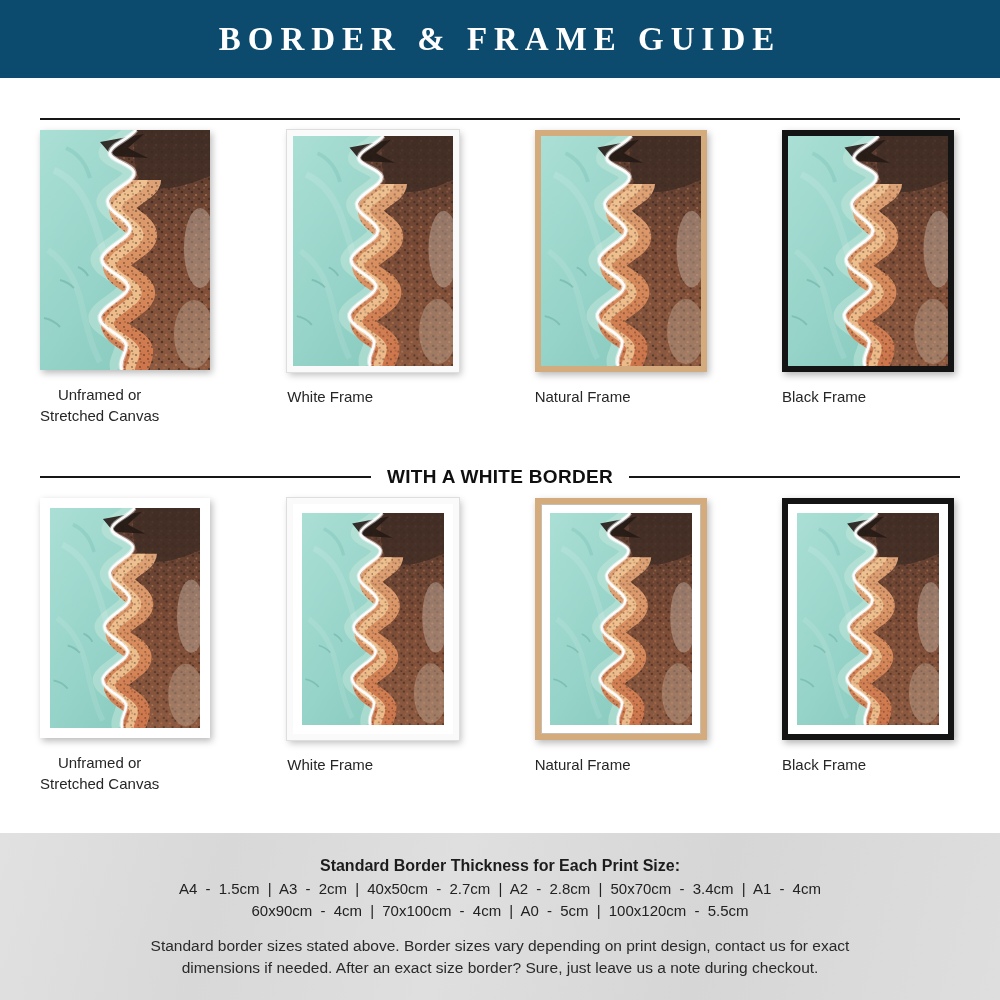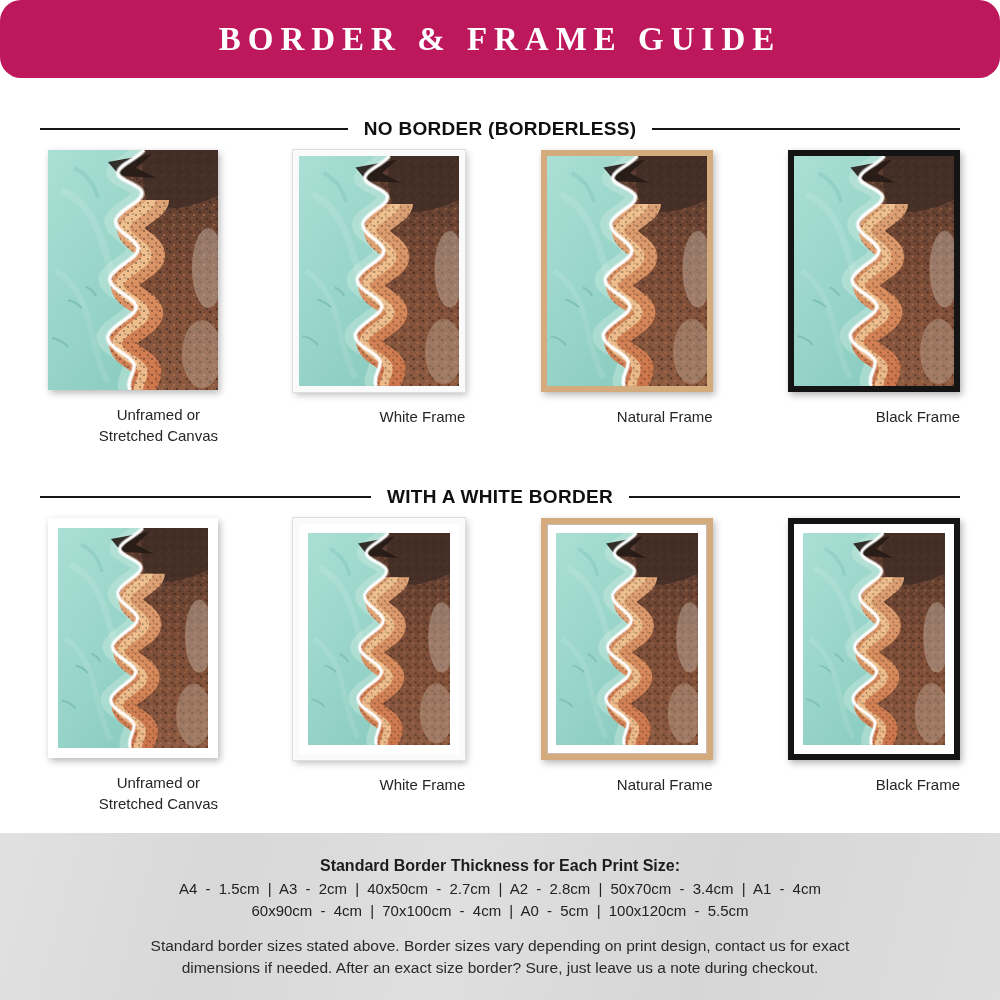--- a/index.html
+++ b/index.html
@@ -3,36 +3,36 @@
 <meta charset="utf-8">
 <style>
   * { margin:0; padding:0; box-sizing:content-box; }
   html,body { width:1000px; height:1000px; }
   body {
     position:relative; background:#ffffff; overflow:hidden;
     font-family:"Liberation Sans", sans-serif; color:#262626;
   }
   
   .header-bar {
-    height:78px; background:#be185d; display:flex; align-items:center; justify-content:center;border-radius:21px;
+    height:78px; background:#0c4a6e; display:flex; align-items:center; justify-content:center;
   }
   .header-title {
     font-family:"Liberation Serif", serif; font-weight:700; font-size:33px;
     color:#ffffff; letter-spacing:7px; white-space:nowrap;
   }
   
   .section-head { display:flex; align-items:center; margin:40px 40px 0 40px; }
   .section-head.second { }
   .rule { flex:1; border-top:2.5px solid #161616; }
   .section-title {
     padding:0 16px; font-size:19px; font-weight:700; color:#101010; letter-spacing:.3px; white-space:nowrap;
   }
   
   .row { display:flex; justify-content:space-between; padding:0 40px; margin-top:10px; }
-  .cell { width:178px; display:flex; flex-direction:column; align-items:flex-end; }
+  .cell { width:178px; display:flex; flex-direction:column; align-items:flex-start; }
   .art-box { position:relative; }
   .unframed {
     width:170px; height:240px; background:#fff;
     box-shadow:2px 3px 7px rgba(0,0,0,.28);
   }
   .unframed.bordered { width:150px; height:220px; padding:10px; }
   .framed {
     width:160px; height:230px; border:6px solid #ccc;
     box-shadow:2px 3px 7px rgba(0,0,0,.30);
   }
@@ -113,21 +113,20 @@
     </g>
   </defs>
 </svg>
 
 <div class="header-bar">
   <div class="header-title">BORDER &amp; FRAME GUIDE</div>
 </div>
 
 <div class="section-head">
   <div class="rule"></div>
-  <div class="section-title">NO BORDER (BORDERLESS)</div>
   <div class="rule"></div>
 </div>
 
 <div class="row">
   <div class="cell">
     <div class="art-box unframed">
       <svg class="art" viewBox="0 0 170 240" preserveAspectRatio="none">
           <use href="#coast-art"></use>
         </svg>
     </div>

